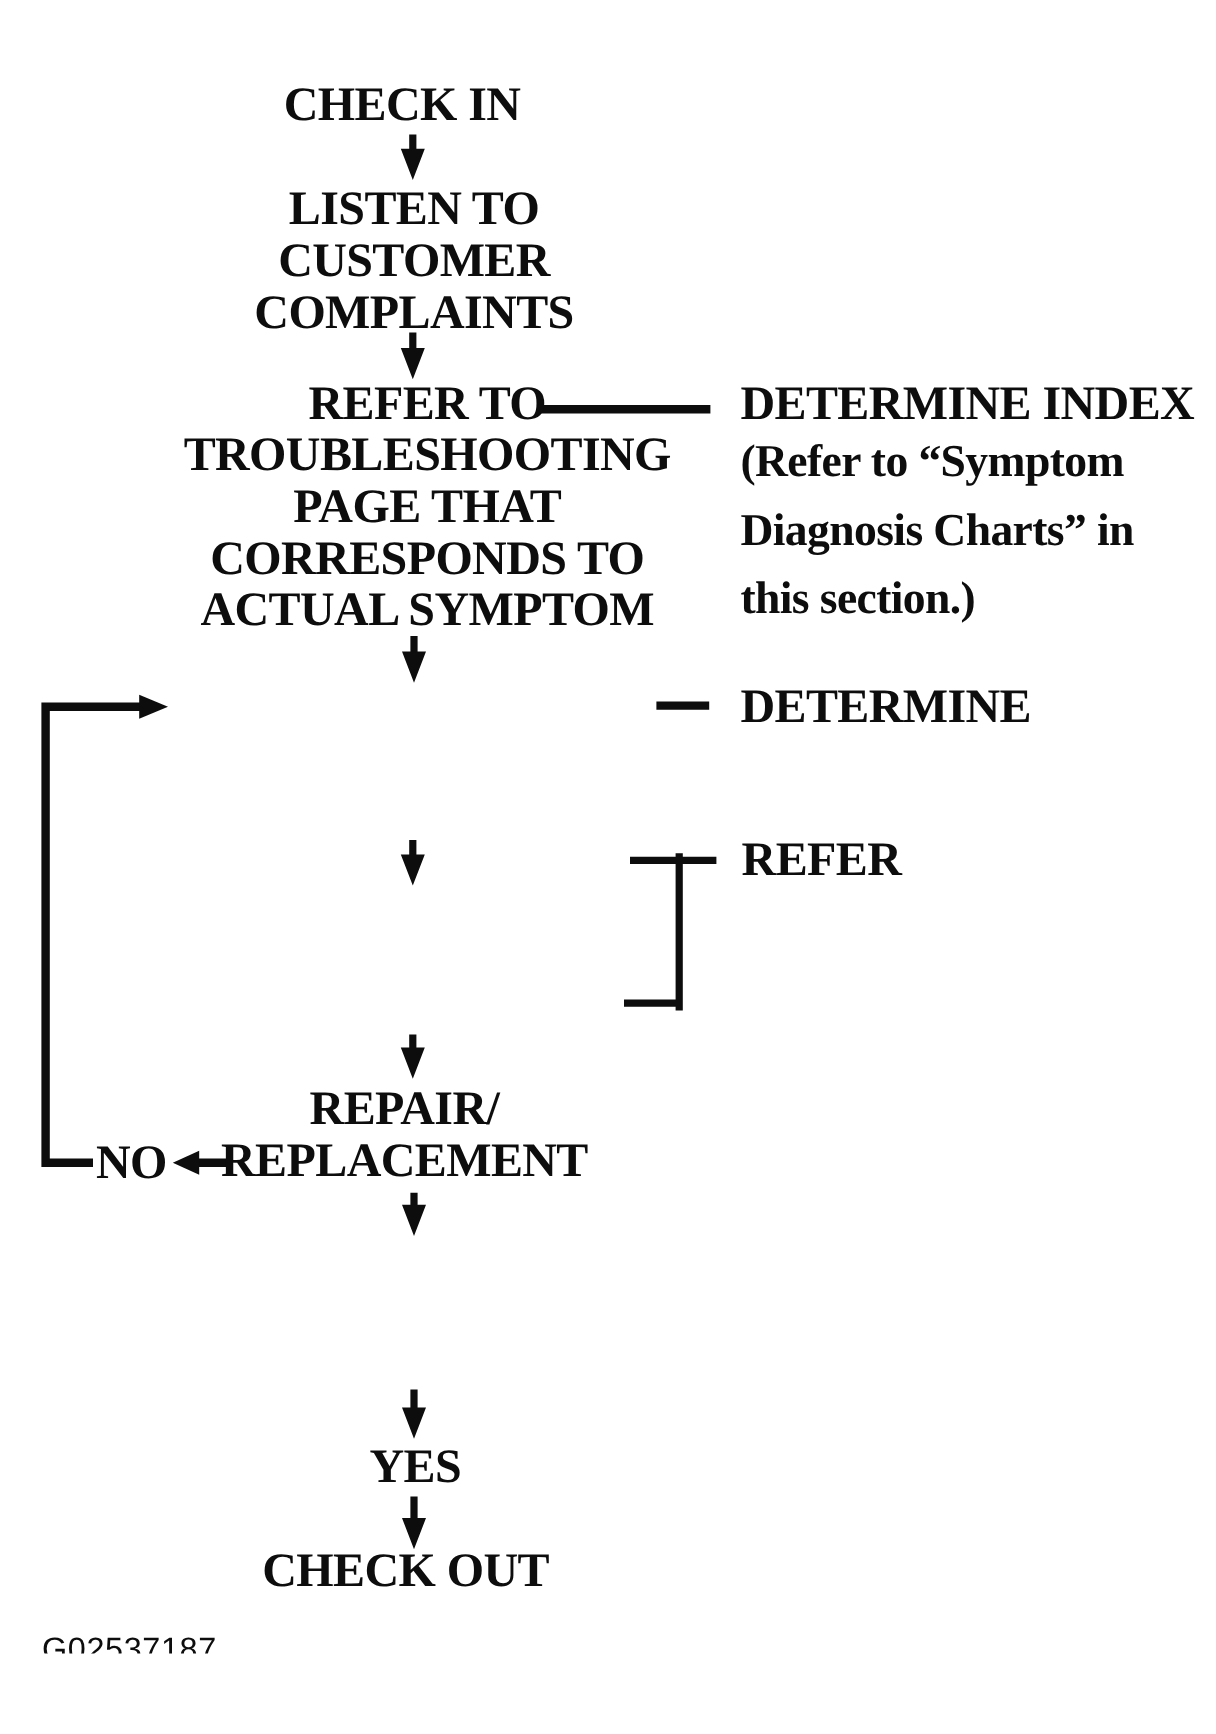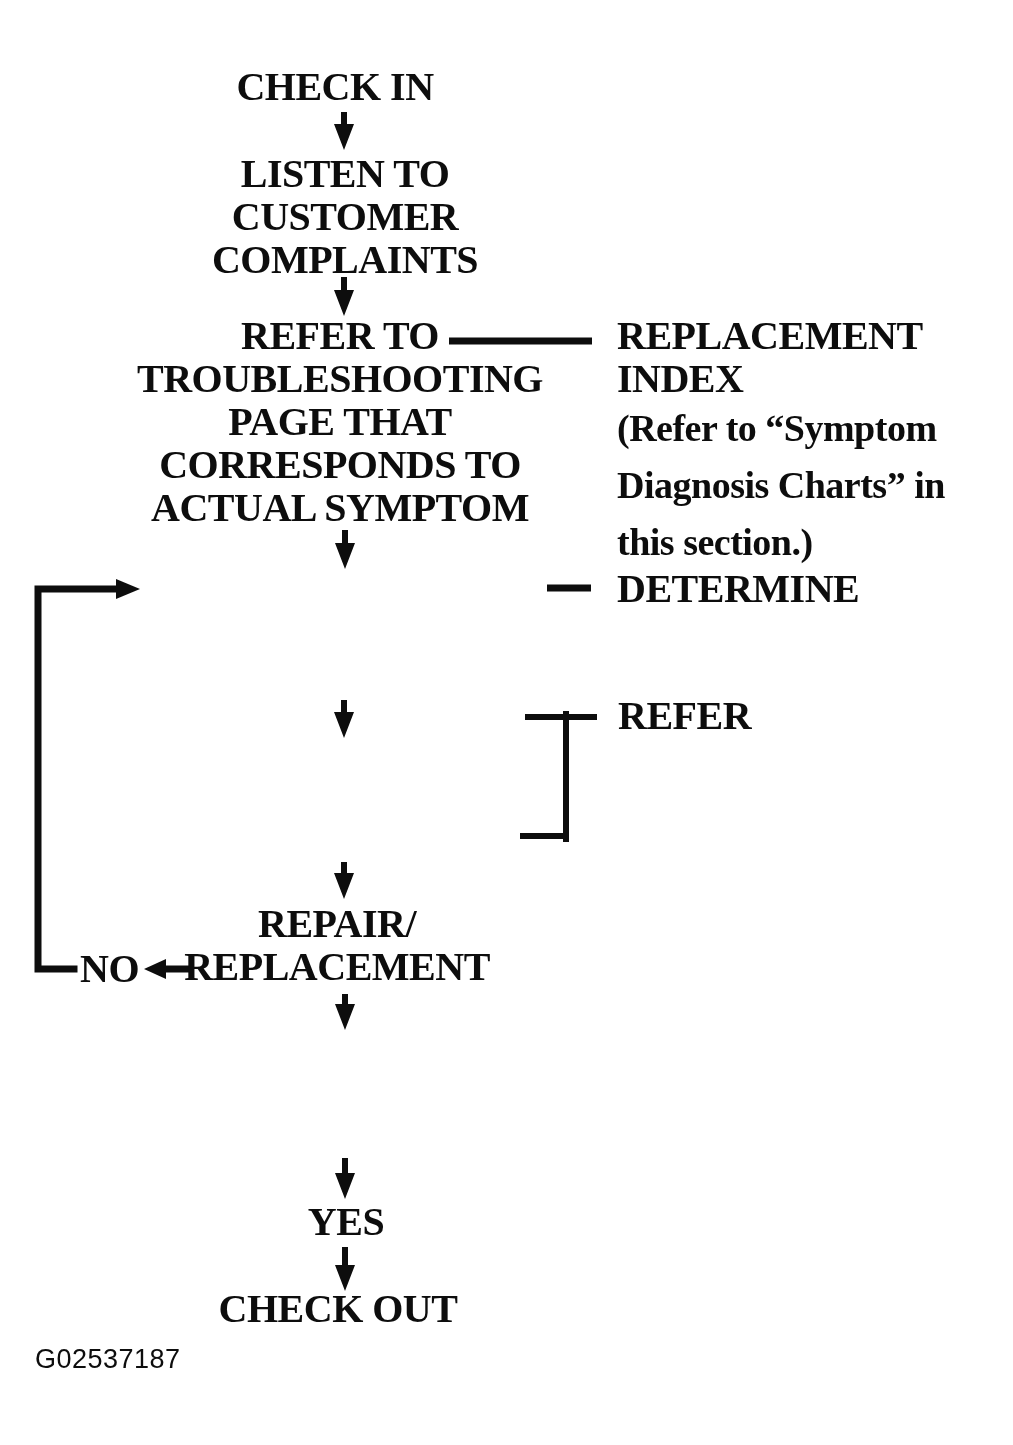--- a/index.html
+++ b/index.html
@@ -35,20 +35,21 @@
     line-height: 57px;
     letter-spacing: -0.5px;
     white-space: pre-line;
   }
   #figure-id {
     position: absolute;
     font-family: "Liberation Sans", "DejaVu Sans", sans-serif;
     font-weight: normal;
     font-size: 27px;
     letter-spacing: 0.5px;
+    margin-top: 15px;
   }
 </style>
 </head>
 <body>
 
 <div id="canvas">
 
   <svg class="svg-layer" width="1013" height="1445" viewBox="0 0 1013 1445" aria-hidden="true">
 
     <polygon fill="currentColor" points="341,112 347,112 347,124 354,124 344,150 334,124 341,124"></polygon>
@@ -76,40 +77,40 @@
       <polygon fill="currentColor" points="166,959 144,969 166,979"></polygon>
     </g>
   </svg>
 
   <div class="node center" style="left:335px; top:65px">CHECK IN</div>
 
   <div class="node center" style="left:345px; top:152px">LISTEN TO
 CUSTOMER
 COMPLAINTS</div>
 
-  <div class="node center" style="left:340px; top:314px">REFER TO
+  <div class="node center" style="left:356px; top:314px">REFER TO
 TROUBLESHOOTING
 PAGE THAT
 CORRESPONDS TO
 ACTUAL SYMPTOM</div>
 
 
 
   <div class="node center" style="left:337px; top:902px">REPAIR/
 REPLACEMENT</div>
 
 
   <div class="node center" style="left:346px; top:1200px">YES</div>
 
   <div class="node center" style="left:338px; top:1287px">CHECK OUT</div>
 
   <div class="node" style="left:80px; top:947px">NO</div>
 
   <div style="position:absolute; left:617px; top:314px">
-    <div class="node" style="position:static">REPLACEMENT INDEX</div>
+    <div class="node" style="position:static">DETERMINE INDEX</div>
     <div class="side-note">(Refer to “Symptom
 Diagnosis Charts” in
 this section.)</div>
   </div>
 
   <div class="node" style="left:617px; top:567px">DETERMINE</div>
 
   <div class="node" style="left:618px; top:694px">REFER</div>
 
   <div id="figure-id" style="left:35px; top:1344px">G02537187</div>

